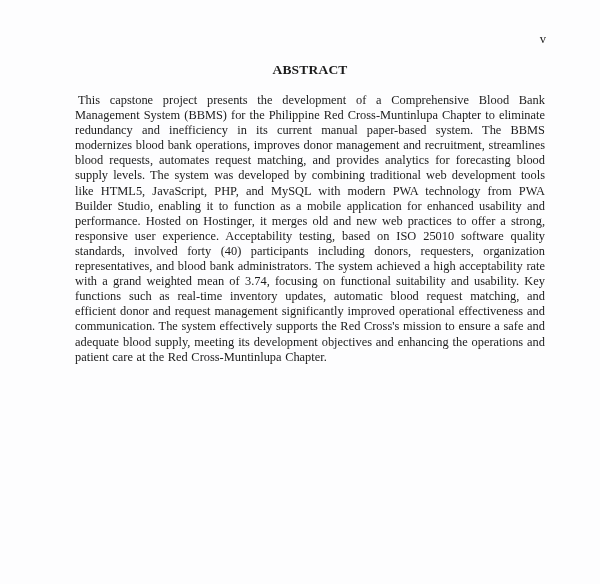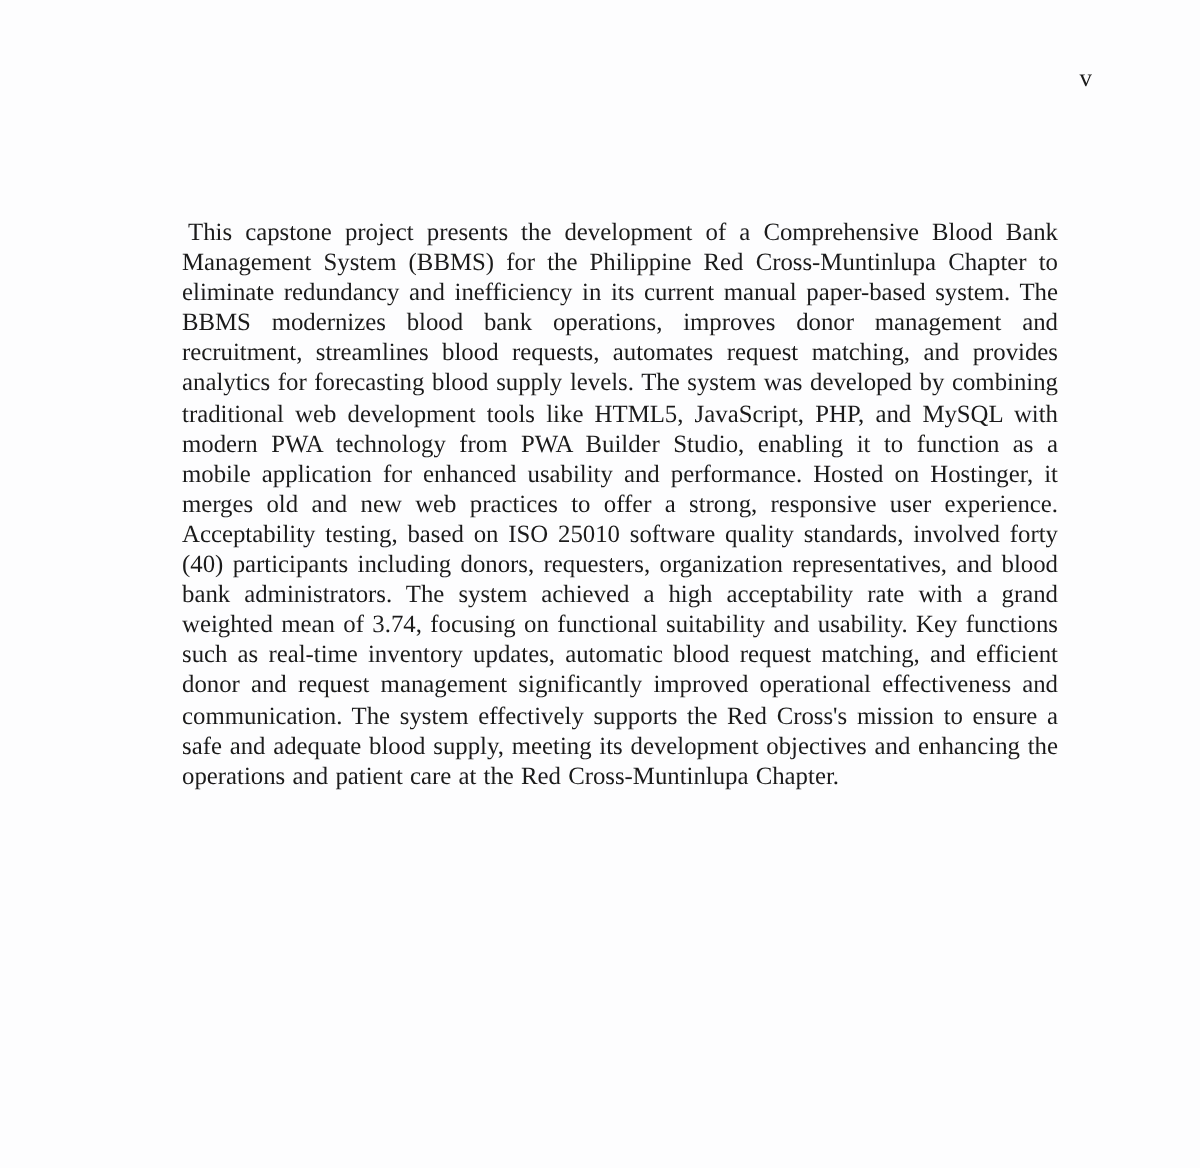--- a/index.html
+++ b/index.html
@@ -32,27 +32,28 @@
     text-align: center;
     font-size: 13.5px;
     font-weight: 700;
     letter-spacing: 0.2px;
   }
   .paragraph {
     position: absolute;
     top: 93px;
     left: 75px;
     right: 55px;
-    margin: 16px;
+    margin: 0;
     text-align: justify;
     text-indent: 3px;
     font-size: 12.4px;
     line-height: 15.1px;
     word-spacing: 0.5px;
   }
 </style>
 </head>
 <body>
 
 <div class="page">
   <div class="page-number">v</div>
+  <h1 class="heading">ABSTRACT</h1>
   <p class="paragraph">This capstone project presents the development of a Comprehensive Blood Bank Management System (BBMS) for the Philippine Red Cross-Muntinlupa Chapter to eliminate redundancy and inefficiency in its current manual paper-based system. The BBMS modernizes blood bank operations, improves donor management and recruitment, streamlines blood requests, automates request matching, and provides analytics for forecasting blood supply levels. The system was developed by combining traditional web development tools like HTML5, JavaScript, PHP, and MySQL with modern PWA technology from PWA Builder Studio, enabling it to function as a mobile application for enhanced usability and performance. Hosted on Hostinger, it merges old and new web practices to offer a strong, responsive user experience. Acceptability testing, based on ISO 25010 software quality standards, involved forty (40) participants including donors, requesters, organization representatives, and blood bank administrators. The system achieved a high acceptability rate with a grand weighted mean of 3.74, focusing on functional suitability and usability. Key functions such as real-time inventory updates, automatic blood request matching, and efficient donor and request management significantly improved operational effectiveness and communication. The system effectively supports the Red Cross's mission to ensure a safe and adequate blood supply, meeting its development objectives and enhancing the operations and patient care at the Red Cross-Muntinlupa Chapter.</p>
 </div>
 
 </body></html>

